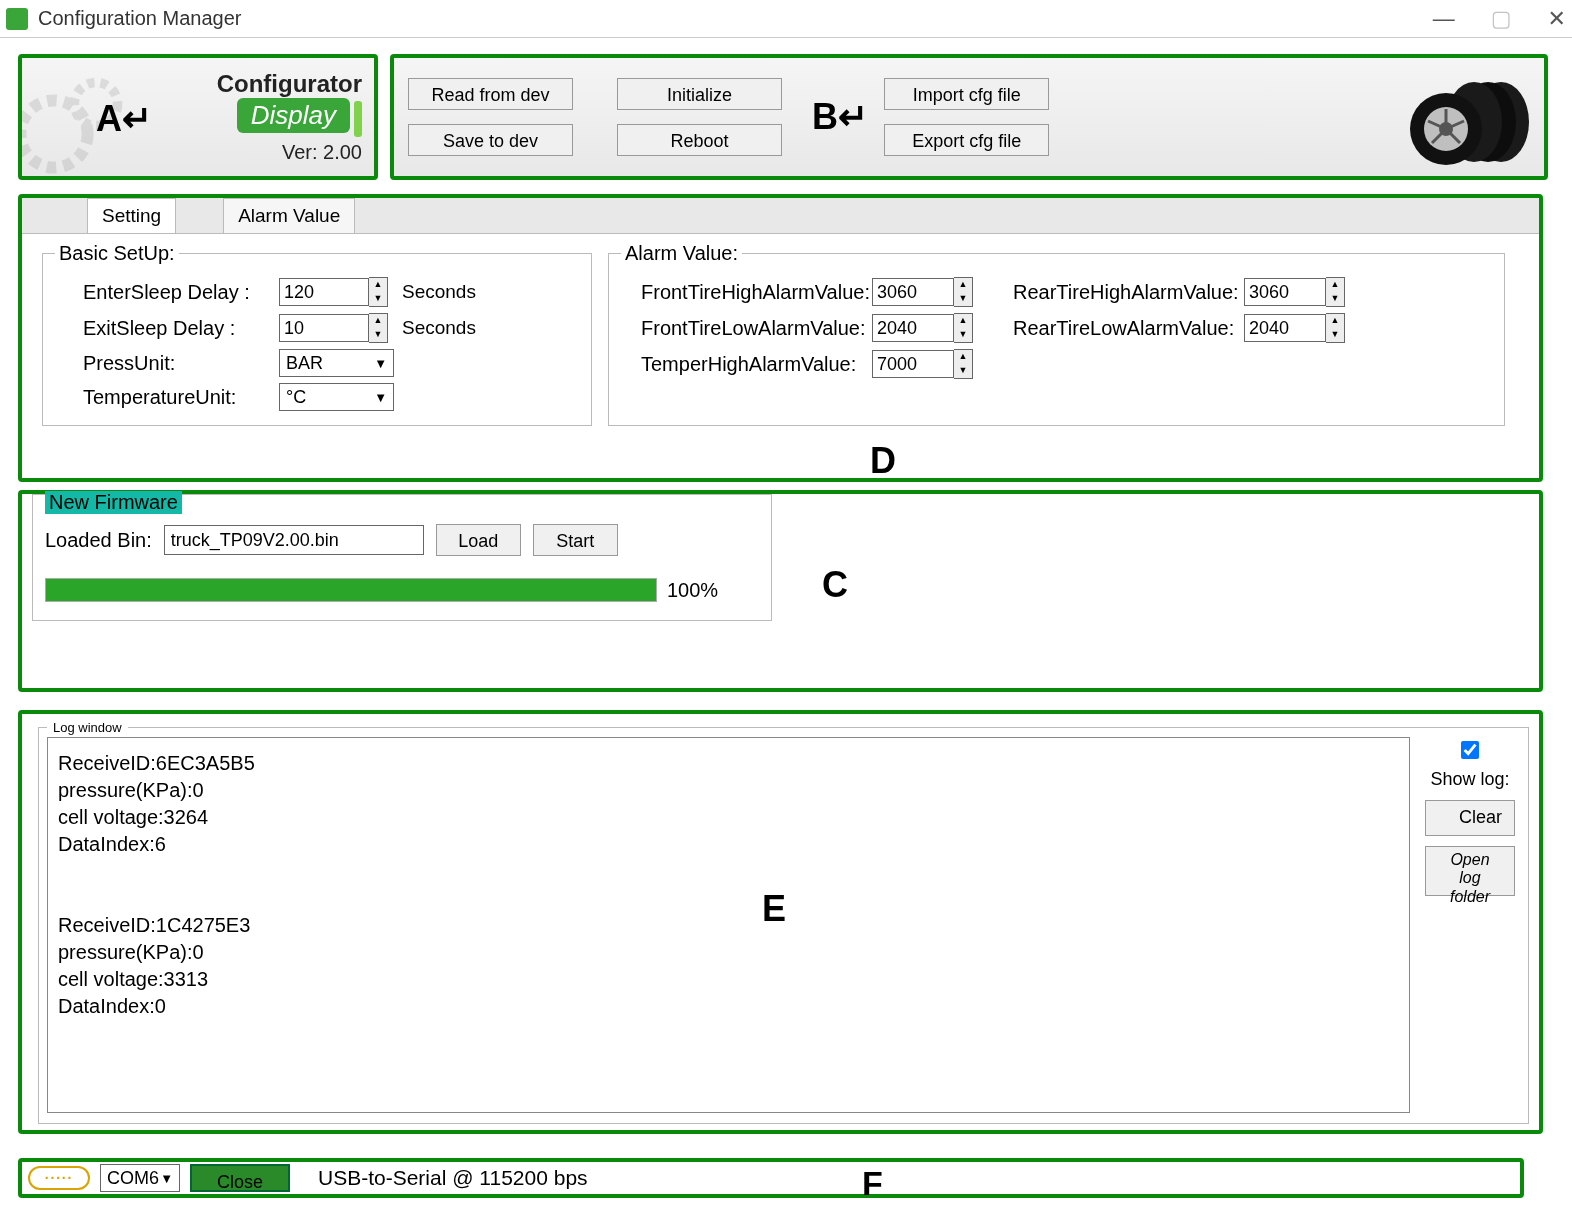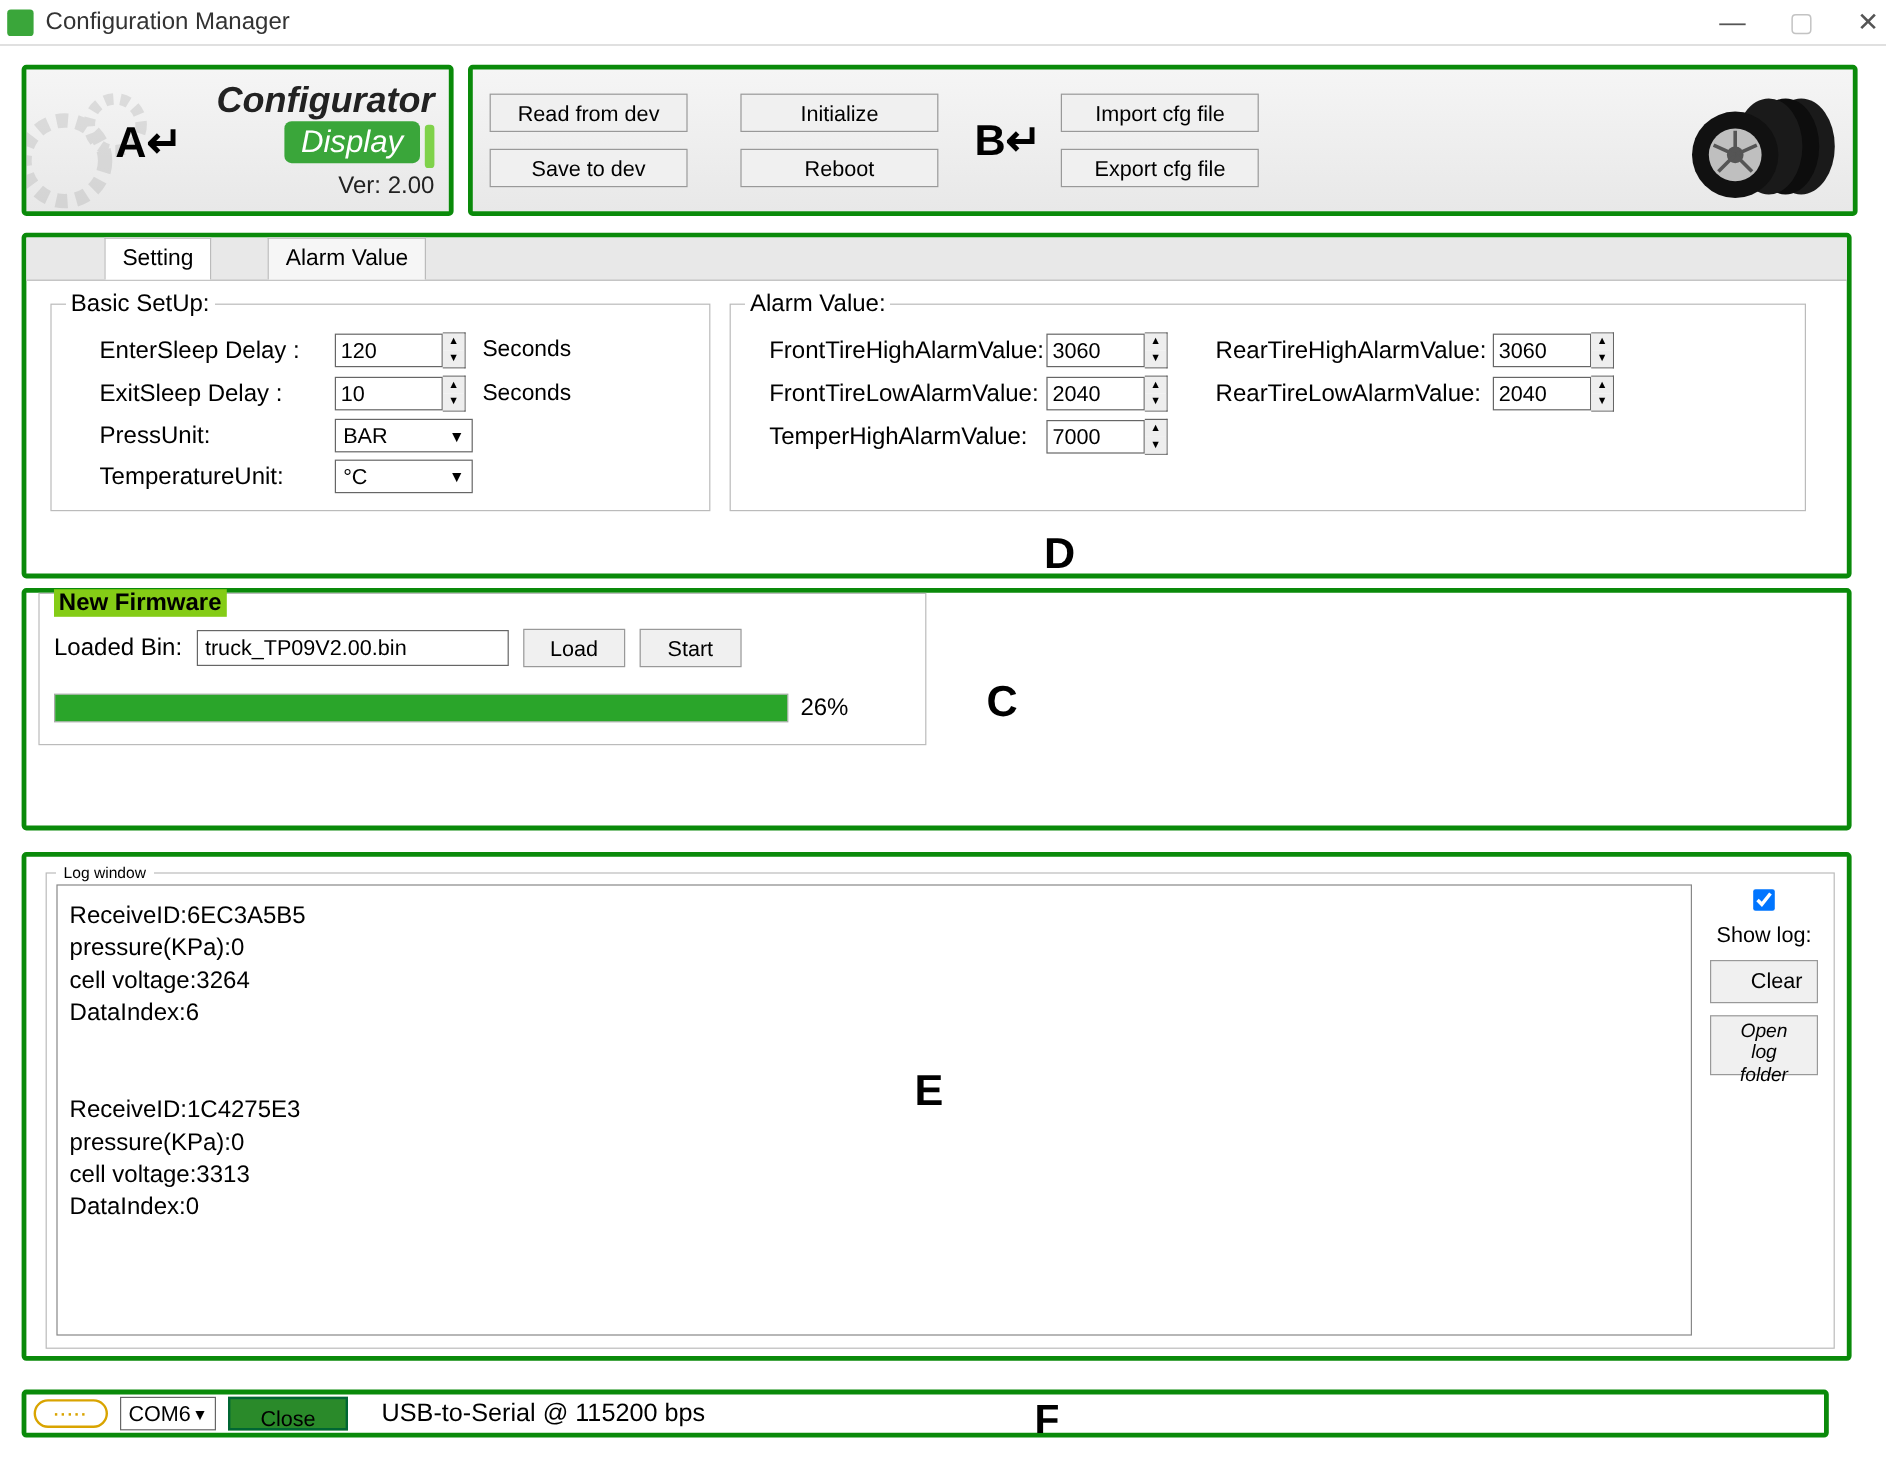--- a/index.html
+++ b/index.html
@@ -14,21 +14,21 @@
     .titlebar .win-controls span { cursor: default; }
 
     .region { border: 4px solid #0a8a0a; border-radius: 4px; position: absolute; }
 
     
     .region-a { left: 18px; top: 54px; width: 360px; height: 126px; background: linear-gradient(#f5f5f5,#e8e8e8); display:flex; align-items:center; justify-content:flex-end; padding-right:12px; overflow:hidden;}
     .region-a .gears { position:absolute; left:-10px; top:10px; width:120px; height:120px; opacity:0.25; }
     .region-a .gears svg { width:100%; height:100%; }
     .region-a .a-label { position:absolute; left:74px; top:40px; font-size:36px; font-weight:bold; color:#000; }
     .region-a .a-text { text-align:right; }
-    .region-a .configurator { font-size:30px; font-weight:bold; font-style:italic; color:#222; }
+    .region-a .configurator { font-size:24px; font-weight:bold; color:#222; }
     .region-a .display-box { background:#3aa63a; color:#fff; border-radius:6px; padding:2px 14px; font-size:26px; font-style:italic; display:inline-block; }
     .region-a .display-handle { display:inline-block; width:8px; height:36px; background:#7fd24a; border-radius:3px; vertical-align:middle; margin-left:4px;}
     .region-a .ver { font-size:20px; color:#222; margin-top:4px; }
 
     
     .region-b { left: 390px; top:54px; width:1158px; height:126px; background: linear-gradient(#f5f5f5,#e8e8e8); display:flex; align-items:center; padding:0 8px; }
     .btn { background:#f0f0f0; border:1px solid #999; font-size:18px; padding:4px 12px; text-align:center; cursor:default; height:32px; line-height:24px; }
     .region-b .col { display:flex; flex-direction:column; gap:14px; }
     .region-b .col1 { width:165px; margin-left:6px;}
     .region-b .pw-area { flex:0 0 auto; width:260px; margin-left:48px; text-align:center; }
@@ -64,21 +64,21 @@
     .select { width:115px; height:28px; border:1px solid #666; background:#fff; display:flex; align-items:center; justify-content:space-between; padding:0 6px; font-size:18px;}
     .select .caret { font-size:13px; }
 
     .alarm-inner { display:flex; gap:40px; padding-left:20px; }
     .alarm-col .form-row label { width:225px; }
     .alarm-col .numfield input { width:82px; }
 
     
     .region-c { left:18px; top:490px; width:1525px; height:202px; background:#fff; }
     .firmware-box { border:1px solid #bbb; width:740px; margin:0 10px; padding:0 12px 18px 12px; position:relative; }
-    .firmware-title { font-size:20px; position:relative; top:-4px; background:#84cc16; display:inline-block; padding:0 4px;font-weight:bold; }
+    .firmware-title { font-size:20px; position:relative; top:-4px; background:#14b8a6; display:inline-block; padding:0 4px; }
     .fw-row { display:flex; align-items:center; gap:12px; margin-top:6px;}
     .fw-row .lbl { font-size:20px; }
     .fw-row .file-input { border:1px solid #666; height:30px; width:260px; padding:0 6px; font-size:18px; }
     .fw-btn { width:85px; }
     .progress-wrap { display:flex; align-items:center; margin-top:22px; gap:10px;}
     .progress-bar { flex:0 0 612px; height:24px; background:#eee; border:1px solid #aaa; position:relative; }
     .progress-fill { height:100%; background:#2aa52a; width:100%; }
     .progress-pct { font-size:20px; }
     .c-label { position:absolute; left:800px; top:70px; font-size:36px; font-weight:bold; }
 
@@ -289,21 +289,21 @@
     <div class="fw-row">
       <span class="lbl">Loaded Bin:</span>
       <input class="file-input" value="truck_TP09V2.00.bin" style="">
       <div class="btn fw-btn">Load</div>
       <div class="btn fw-btn">Start</div>
     </div>
     <div class="progress-wrap">
       <div class="progress-bar">
         <div class="progress-fill"></div>
       </div>
-      <span class="progress-pct">26%</span>
+      <span class="progress-pct">100%</span>
     </div>
   </div>
   <span class="c-label">C</span>
 </div>
 
 <div class="region region-e">
   <fieldset class="log-fieldset">
     <legend class="log-legend">Log window</legend>
     <div class="log-text">ReceiveID:6EC3A5B5
 pressure(KPa):0

